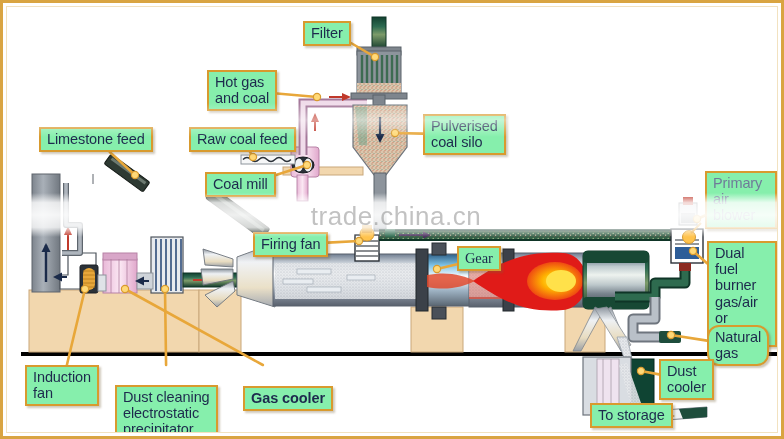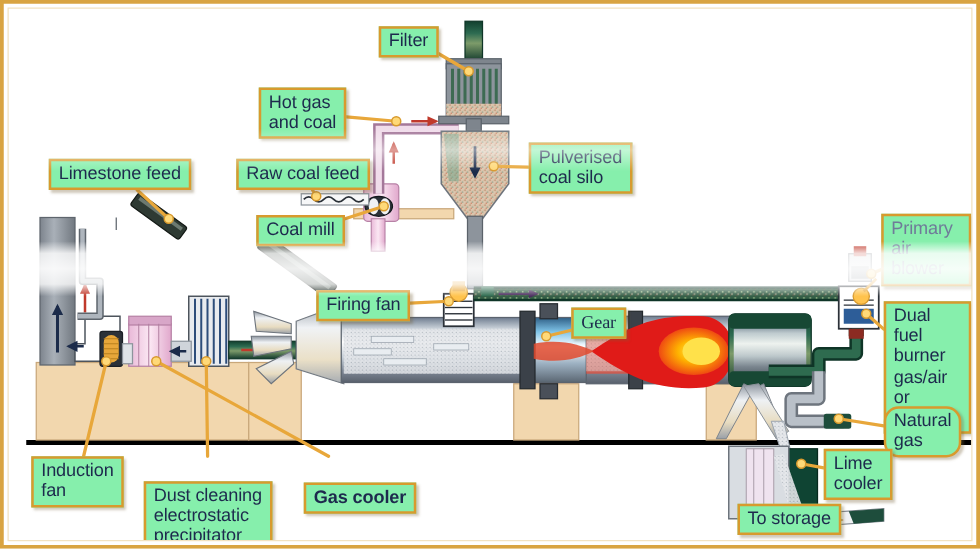--- a/index.html
+++ b/index.html
@@ -432,20 +432,21 @@
           <circle cx="158" cy="282" r="3.6" fill="#ffd978" stroke="#d89a2e" stroke-width="1.2"></circle>
           <circle cx="118" cy="282" r="3.6" fill="#ffd978" stroke="#d89a2e" stroke-width="1.2"></circle>
           <circle cx="664" cy="328" r="3.6" fill="#ffd978" stroke="#d89a2e" stroke-width="1.2"></circle>
           <circle cx="634" cy="364" r="3.6" fill="#ffd978" stroke="#d89a2e" stroke-width="1.2"></circle>
           <circle cx="660" cy="412" r="3.6" fill="#ffd978" stroke="#d89a2e" stroke-width="1.2"></circle>
         </g>
   </svg>
 
   <div id="haze2"></div>
   <div id="haze"></div>
+  <div id="watermark">trade.china.cn</div>
 
   <div id="labels">
         <div class="lbl" style="left: 296px; top: 14px;">Filter</div>
         <div class="lbl" style="left: 200px; top: 63px;">Hot gas
 and coal</div>
         <div class="lbl" style="left: 32px; top: 120px;">Limestone feed</div>
         <div class="lbl" style="left: 182px; top: 120px;">Raw coal feed</div>
         <div class="lbl" style="left: 416px; top: 107px;">Pulverised
 coal silo</div>
         <div class="lbl" style="left: 198px; top: 165px;">Coal mill</div>
@@ -458,19 +459,19 @@
 gas/air or
 mill/air</div>
         <div class="lbl" style="left: 18px; top: 358px;">Induction
 fan</div>
         <div class="lbl" style="left: 108px; top: 378px;">Dust cleaning
 electrostatic
 precipitator</div>
         <div class="lbl" style="left: 236px; top: 379px; font-weight: bold;">Gas cooler</div>
         <div class="lbl" style="left: 700px; top: 318px; border-radius: 12px;">Natural
 gas</div>
-        <div class="lbl" style="left: 652px; top: 352px;">Lime
+        <div class="lbl" style="left: 652px; top: 352px;">Dust
 cooler</div>
         <div class="lbl" style="left: 538px; top: 396px; margin-left: 45px;">To storage</div>
       </div>
 
 </div>
 </div>
 
 </body></html>

